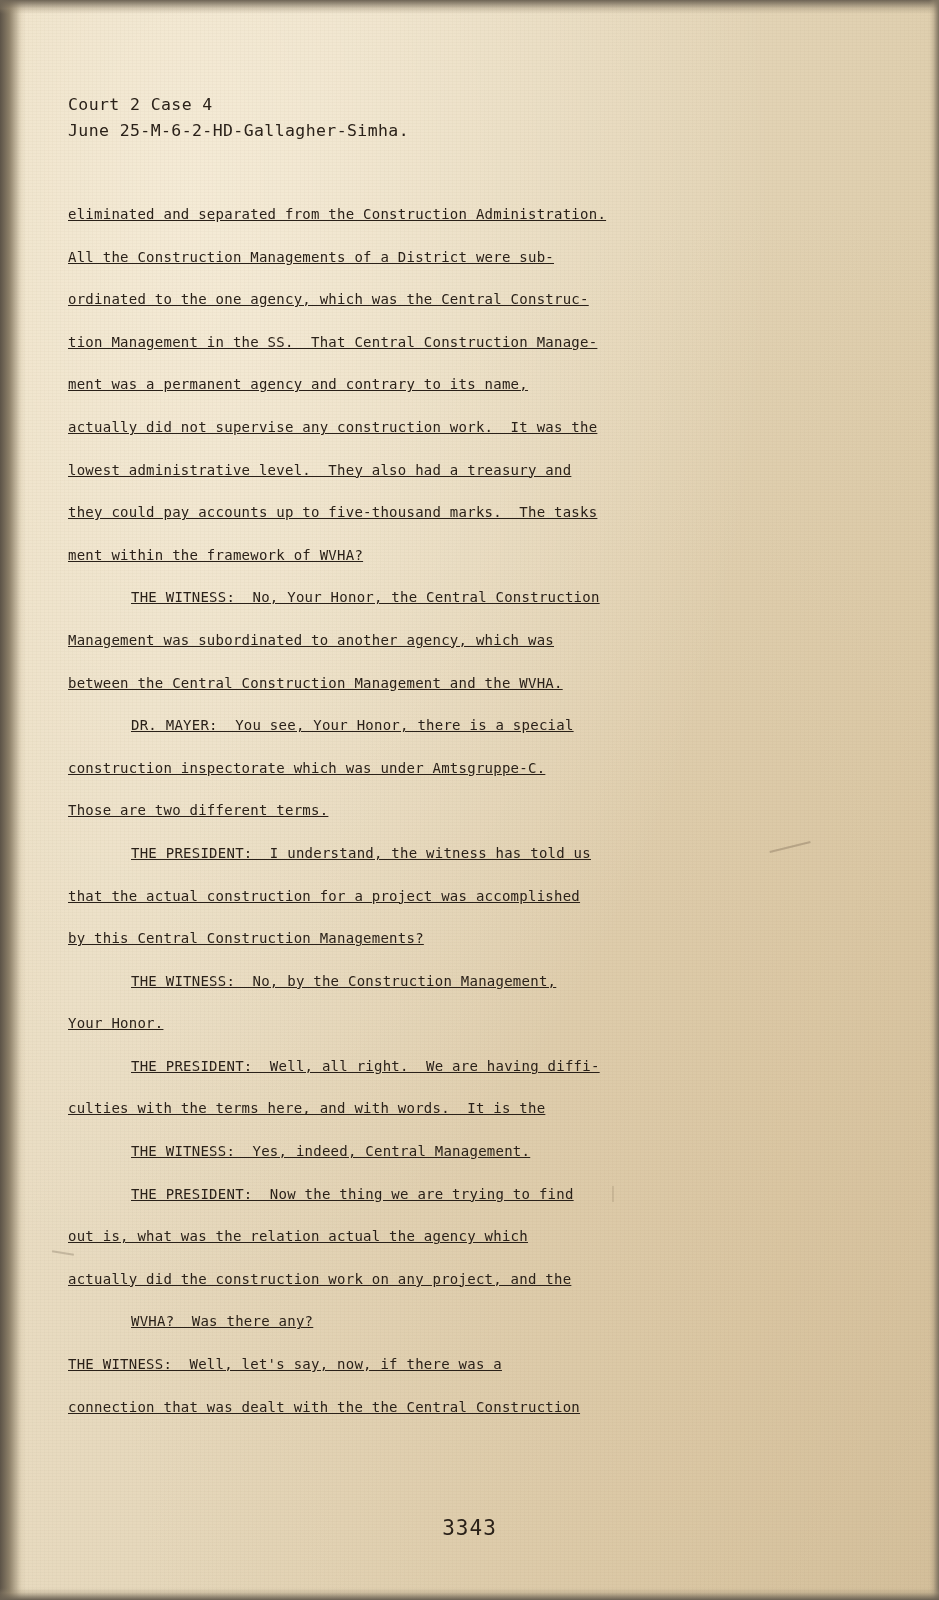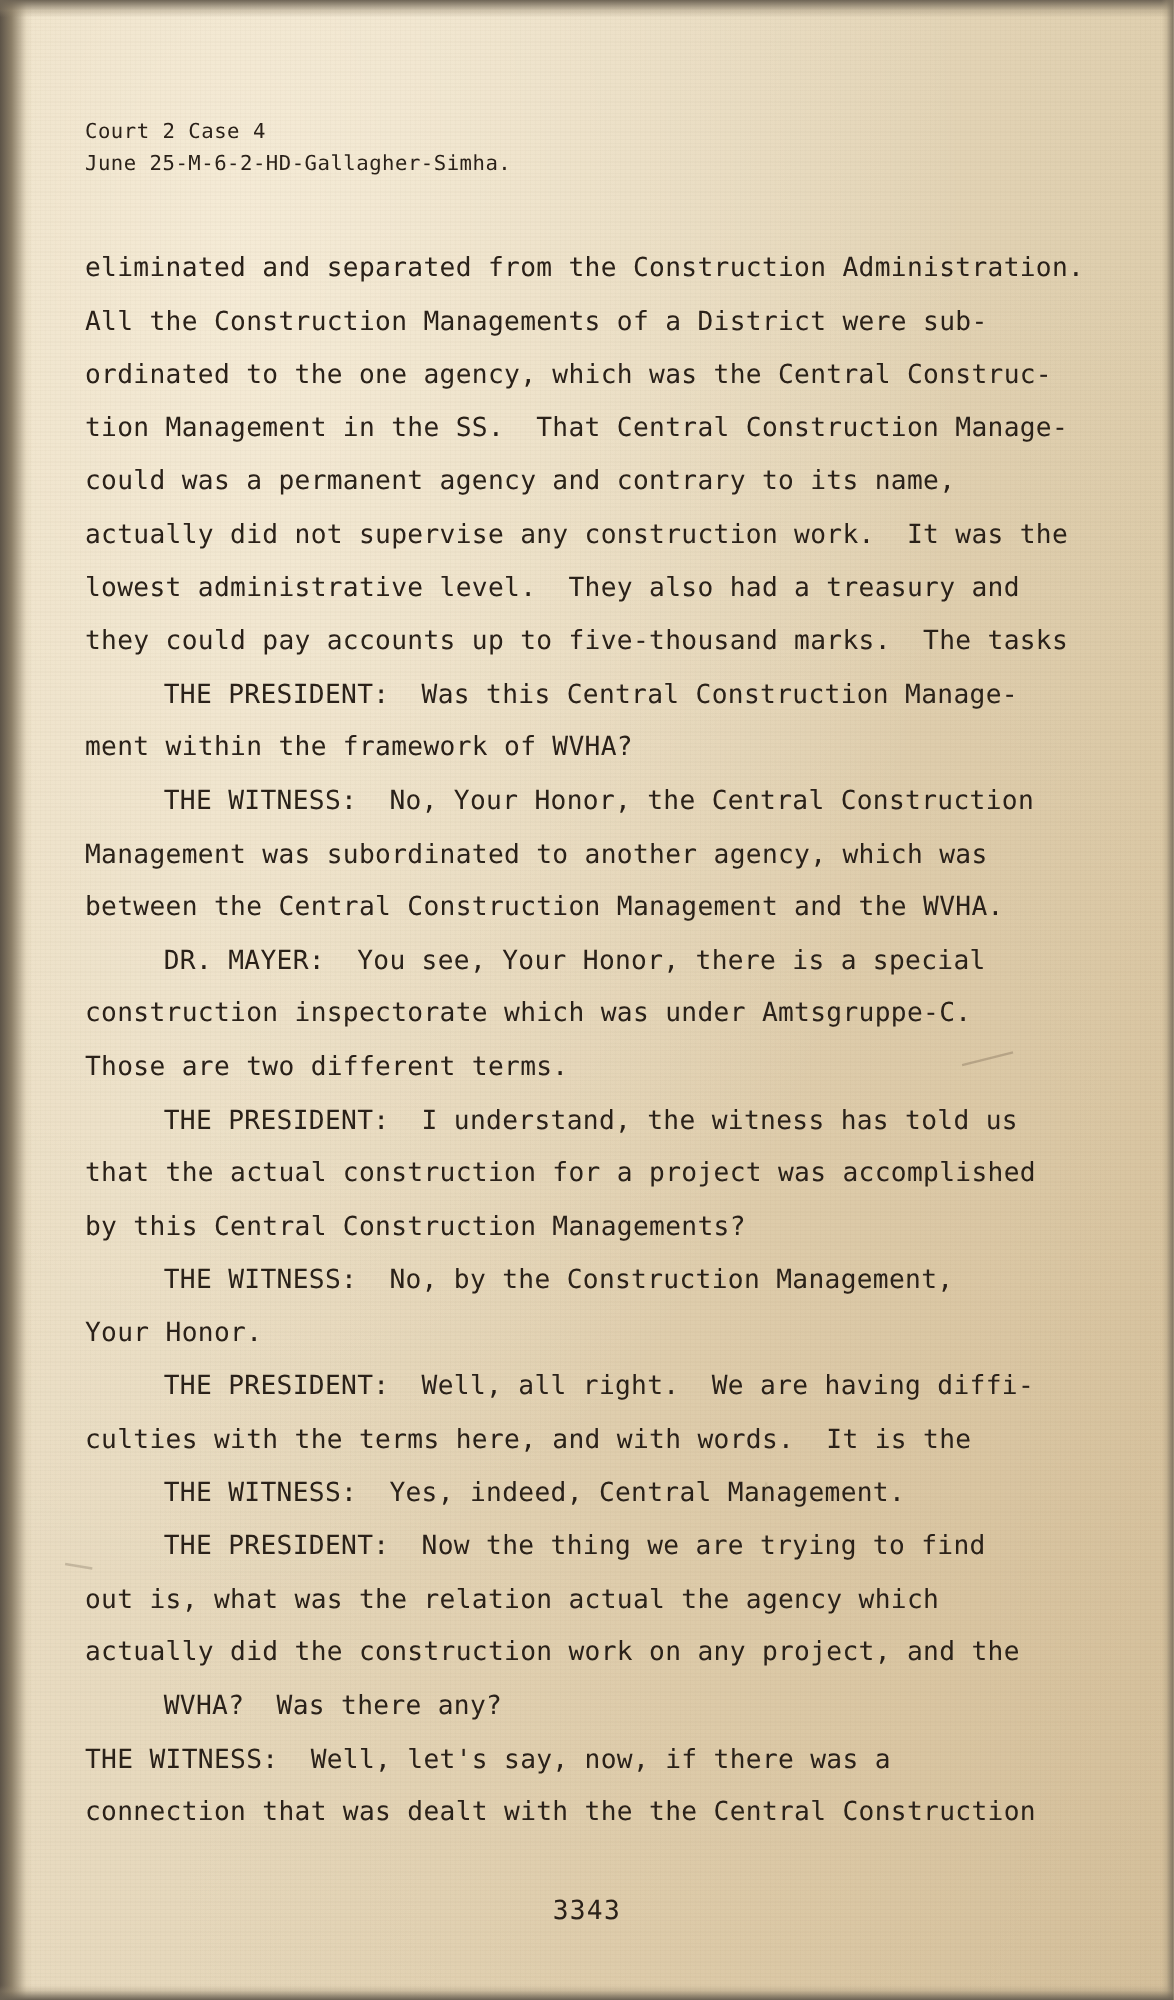--- a/index.html
+++ b/index.html
@@ -74,23 +74,24 @@
     letter-spacing: 0.4px;
   }
   .header-block div {
     white-space: pre;
   }
   .body-block {
     position: absolute;
     left: 68px;
     top: 193px;
     width: 800px;
-    font-size: 21px;
+    font-size: 14px;
     line-height: 42.6px;
     letter-spacing: 0.25px;
+    text-decoration: underline;
   }
   .body-block .ln {
     white-space: pre;
   }
   .indent {
     display: inline-block;
     width: 63px;
   }
   .page-number {
     position: absolute;
@@ -124,25 +125,24 @@
   <div class="typed header-block">
     <div>Court 2 Case 4</div>
     <div>June 25-M-6-2-HD-Gallagher-Simha.</div>
   </div>
 
   <div class="typed body-block">
       <div class="ln">eliminated and separated from the Construction Administration.</div>
       <div class="ln">All the Construction Managements of a District were sub-</div>
       <div class="ln">ordinated to the one agency, which was the Central Construc-</div>
       <div class="ln">tion Management in the SS.  That Central Construction Manage-</div>
-      <div class="ln">could was a permanent agency and contrary to its name,</div>
+      <div class="ln">ment was a permanent agency and contrary to its name,</div>
       <div class="ln">actually did not supervise any construction work.  It was the</div>
       <div class="ln">lowest administrative level.  They also had a treasury and</div>
       <div class="ln">they could pay accounts up to five-thousand marks.  The tasks</div>
-      <div class="ln"><span class="indent"></span>THE PRESIDENT:  Was this Central Construction Manage-</div>
       <div class="ln">ment within the framework of WVHA?</div>
       <div class="ln"><span class="indent"></span>THE WITNESS:  No, Your Honor, the Central Construction</div>
       <div class="ln">Management was subordinated to another agency, which was</div>
       <div class="ln">between the Central Construction Management and the WVHA.</div>
       <div class="ln"><span class="indent"></span>DR. MAYER:  You see, Your Honor, there is a special</div>
       <div class="ln">construction inspectorate which was under Amtsgruppe-C.</div>
       <div class="ln">Those are two different terms.</div>
       <div class="ln"><span class="indent"></span>THE PRESIDENT:  I understand, the witness has told us</div>
       <div class="ln">that the actual construction for a project was accomplished</div>
       <div class="ln">by this Central Construction Managements?</div>

